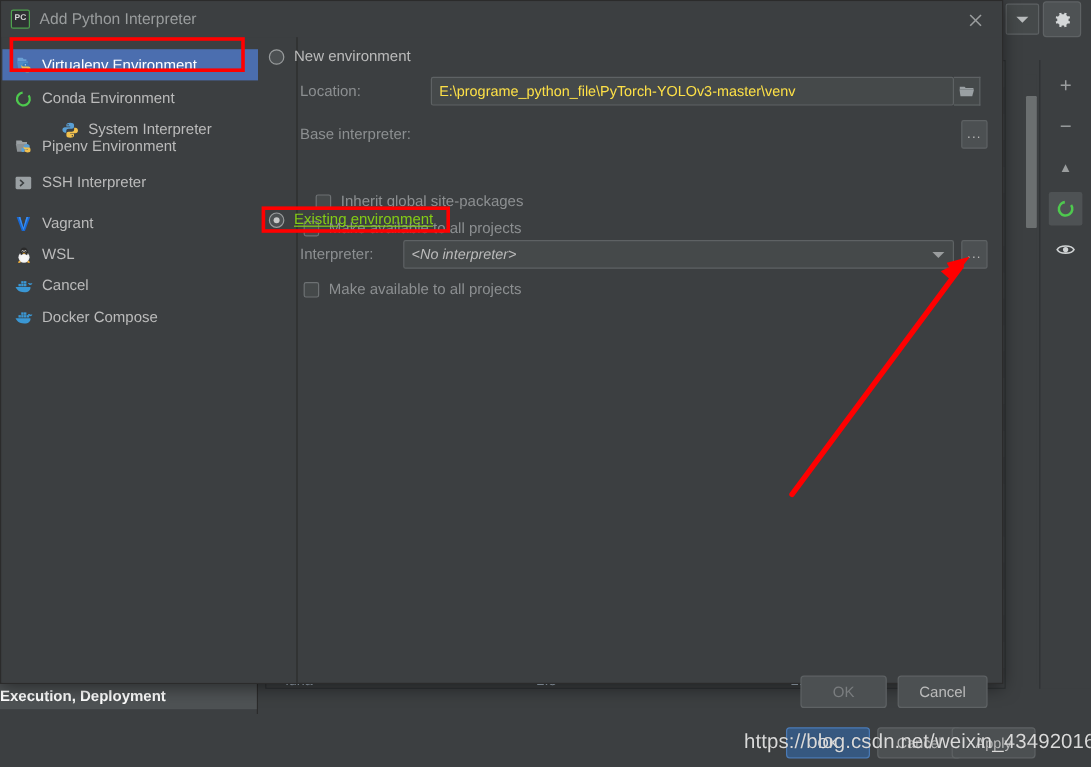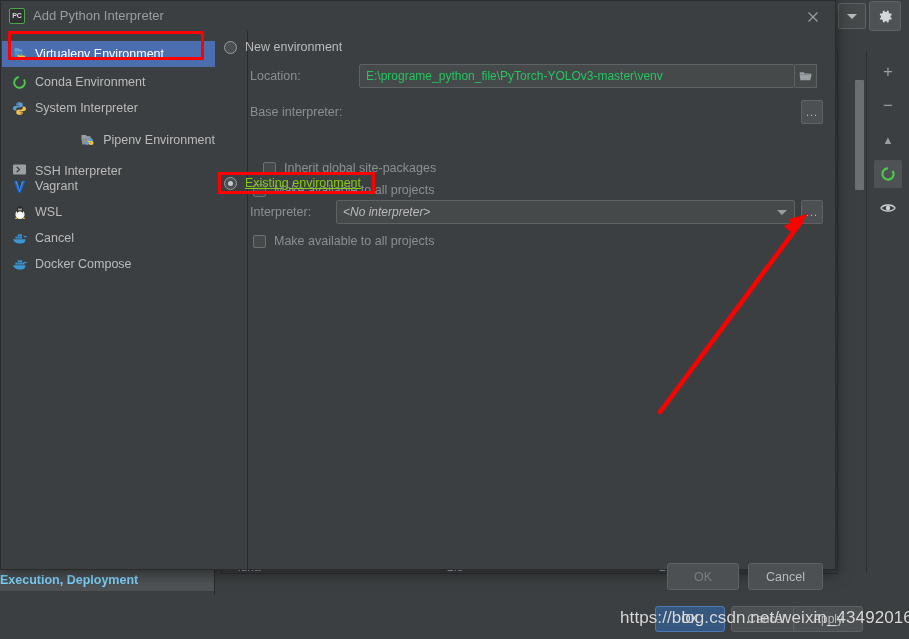--- a/index.html
+++ b/index.html
@@ -21,21 +21,21 @@
     position: absolute; left: 0; top: 0; width: 909px; height: 595px;
     background: #3c3f41;
   }
   .bg-left-tree {
     position: absolute; left: 0; top: 0; width: 214px; height: 595px;
     background: #3c3f41; border-right: 1px solid #2b2b2b;
   }
   .bg-tree-item {
     position: absolute; left: 0; width: 214px; height: 22px;
     background: #4e5254;
-    color: #7dd3fc; font-size: 12.5px; font-weight: bold;
+    color: #ffffff; font-size: 12.5px; font-weight: bold;
     line-height: 22px; padding-left: 0px; box-sizing: border-box;
     white-space: nowrap; overflow: hidden;
   }
   .bg-table {
     position: absolute; left: 221px; top: 50px; width: 617px; height: 524px;
     border: 1px solid #2e3133; background: #3c3f41; box-sizing: border-box;
     overflow: hidden;
   }
   .bg-row {
     position: absolute; left: 0; width: 617px; height: 22px;
@@ -155,21 +155,21 @@
   }
   .radio-label {
     position: absolute; font-size: 12.5px; color: #bbbbbb; white-space: nowrap;
   }
   .field-label {
     position: absolute; font-size: 12.5px; color: #8c8f91; white-space: nowrap;
   }
   .textfield {
     position: absolute; height: 24px; background: #45494a;
     border: 1px solid #5e6264; border-radius: 2px; box-sizing: border-box;
-    color: #22c55e; font-size: 12px;
+    color: #fde047; font-size: 12px;
     display: flex; align-items: center; padding: 0 6px;
     white-space: nowrap; overflow: hidden;
   }
   .combo {
     position: absolute; height: 24px; background: #45494a;
     border: 1px solid #5e6264; border-radius: 2px; box-sizing: border-box;
     font-size: 12px; color: #bbbbbb;
     display: flex; align-items: center; padding: 0 6px;
     white-space: nowrap; overflow: hidden;
   }
@@ -334,43 +334,43 @@
 
       <div class="env-item" style="top:38px;">
         <span class="env-ico">
           <svg class="ico-svg" width="15" height="15" viewBox="0 0 16 16" aria-hidden="true">
             <circle cx="8" cy="8" r="5.7" fill="none" stroke="#4ec94e" stroke-width="2" stroke-dasharray="29 7" transform="rotate(-35 8 8)"></circle>
           </svg>
         </span>
         <span>Conda Environment</span>
       </div>
 
-      <div class="env-item" style="top:64px;">
+      <div class="env-item" style="top:64px;justify-content:center;">
         <span class="env-ico">
           <svg class="ico-svg" width="15" height="15" viewBox="0 0 16 16" aria-hidden="true">
             <path d="M7.9 1.3c-1.9 0-3.3.7-3.3 2v1.5h3.4v.5H3.3c-1.2 0-2.2.9-2.2 2.4s1 2.5 2.2 2.5h1.2V8.7c0-1.2.9-2 2.1-2h2.9c1 0 1.9-.8 1.9-1.8V3.3c0-1.2-1.3-2-3.5-2zM6.1 2.5a.64.64 0 1 1 0 1.3.64.64 0 0 1 0-1.3z" fill="#5a9fd4"></path>
             <path d="M8.1 14.7c1.9 0 3.3-.7 3.3-2v-1.5H8v-.5h4.7c1.2 0 2.2-.9 2.2-2.4s-1-2.5-2.2-2.5h-1.2v1.5c0 1.2-.9 2-2.1 2H6.5c-1 0-1.9.8-1.9 1.8v1.6c0 1.2 1.3 2 3.5 2zm1.8-1.2a.64.64 0 1 1 0-1.3.64.64 0 0 1 0 1.3z" fill="#f2c14e"></path>
           </svg>
         </span>
         <span>System Interpreter</span>
       </div>
 
-      <div class="env-item" style="top:96px;justify-content:flex-end;">
+      <div class="env-item" style="top:78px;">
         <span class="env-ico">
           <svg class="ico-svg" width="16" height="16" viewBox="0 0 16 16" aria-hidden="true">
             <path d="M1.5 3h4.3l1.1 1.3h3.6v1.8H1.5z" fill="#9aa0a3"></path>
             <path d="M1.2 6h10l-1.4 6.4H2.3z" fill="#8b9194"></path>
             <path d="M10.2 6.3c-1.5 0-2.3.5-2.3 1.4v1.1h2.4v.4H7.1c-.9 0-1.4.6-1.4 1.7s.5 1.8 1.4 1.8h.9v-1c0-.8.6-1.4 1.4-1.4h1.9c.8 0 1.4-.5 1.4-1.3V7.7c0-.9-.9-1.4-2.5-1.4z" fill="#5a9fd4"></path>
             <path d="M11.9 8.9c.9 0 1.5.5 1.5 1.4v1.3c0 .9-.8 1.4-2.3 1.4s-2.3-.5-2.3-1.4v-.9h2.4v-.4H9c-.9 0-1.4-.5-1.4-1.4 0-.3 0-.6.1-.8.2.5.7.8 1.3.8z" fill="#f2c14e"></path>
           </svg>
         </span>
         <span>Pipenv Environment</span>
       </div>
 
-      <div class="env-item" style="top:121px;align-items:flex-end;">
+      <div class="env-item" style="top:108px;">
         <span class="env-ico">
           <svg class="ico-svg" width="15" height="13" viewBox="0 0 16 14" aria-hidden="true">
             <rect x="1" y="1.5" width="14" height="11" rx="1.2" fill="#9aa0a3"></rect>
             <path d="M5.4 4.6l2.6 2.4-2.6 2.4" fill="none" stroke="#3c3f41" stroke-width="1.4" stroke-linecap="round"></path>
           </svg>
         </span>
         <span>SSH Interpreter</span>
       </div>
 
       <div class="env-item" style="top:142px;">

